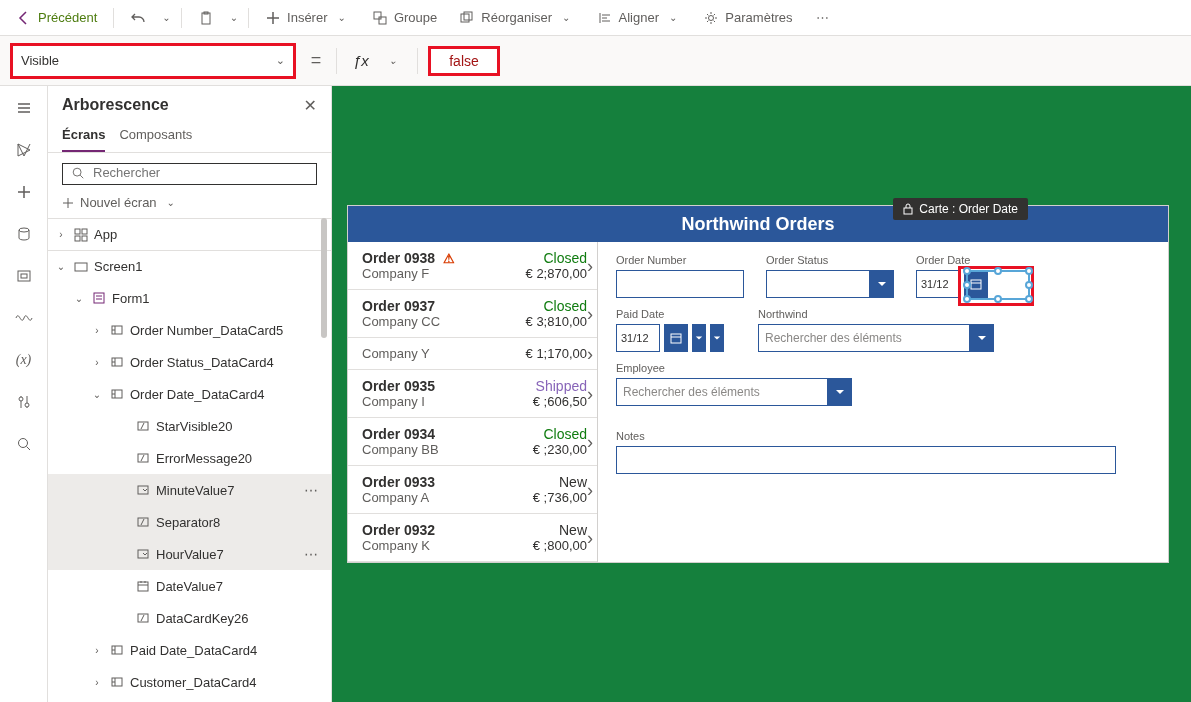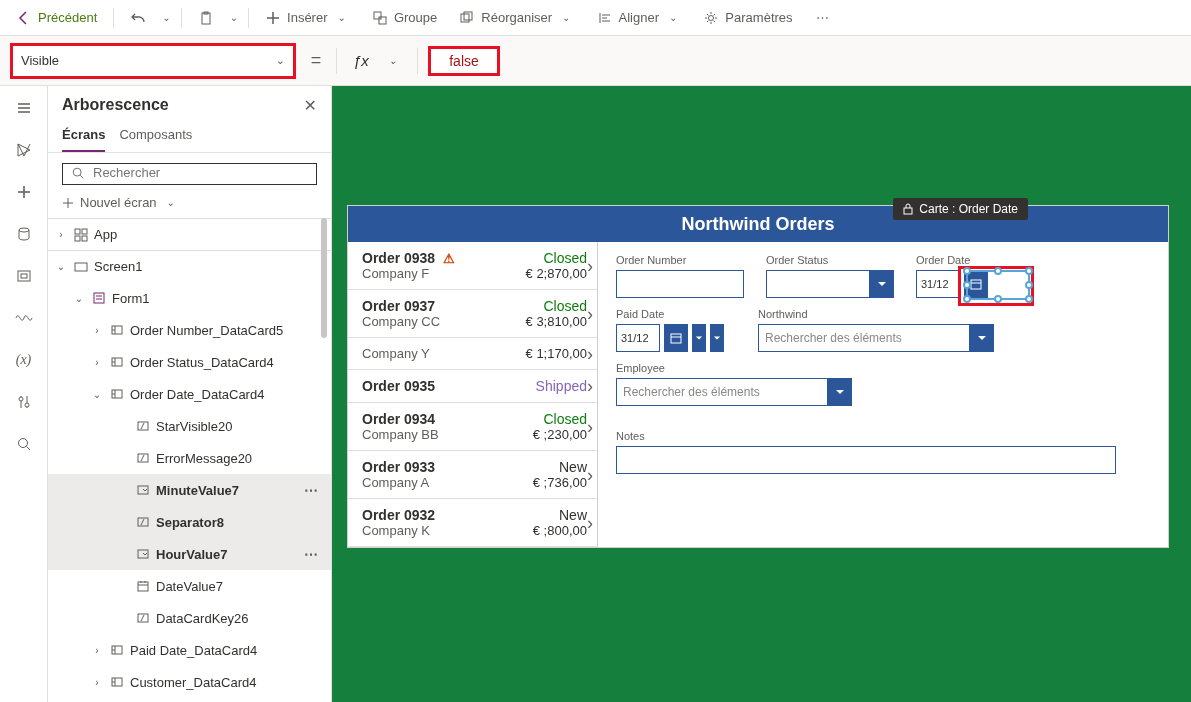--- a/index.html
+++ b/index.html
@@ -38,21 +38,21 @@
 .tab { padding:6px 0 8px; font-size:13px; color:#605e5c; cursor:pointer; border-bottom:2px solid transparent; }
 .tab.active { border-bottom-color:#742774; color:#323130; font-weight:600; }
 .search-wrap { padding:10px 14px 6px; }
 .search { display:flex; align-items:flex-end; gap:8px; border:1px solid #323130; padding:4px 8px; height:22px; }
 .search input { border:none; outline:none; flex:1; font-size:13px; }
 .newscreen { display:flex; align-items:center; gap:6px; padding:4px 14px 8px; color:#605e5c; cursor:pointer; }
 
 .tree-body { flex:1; overflow:auto; position:relative; }
 .tree-scroll-thumb { position:absolute; right:4px; top:0; width:6px; height:120px; background:#c8c6c4; border-radius:3px; }
 .tree-row { display:flex; align-items:center; height:32px; padding-right:8px; cursor:pointer; gap:4px; }
-.tree-row.sel { background:#edebe9;font-weight:bold; }
+.tree-row.sel { background:#edebe9; }
 .indent0 { padding-left:6px; }
 .indent1 { padding-left:24px; }
 .indent2 { padding-left:42px; }
 .indent4 { padding-left:86px; }
 .expander { width:14px; font-size:10px; color:#605e5c; display:inline-block; text-align:center; }
 .tree-ico { width:18px; height:18px; display:inline-flex; align-items:center; justify-content:center; color:#605e5c; }
 .tree-txt { font-size:13px; color:#323130; flex:1; white-space:nowrap; overflow:hidden; text-overflow:ellipsis; }
 .more { font-size:14px; color:#605e5c; padding:0 4px; letter-spacing:1px;}
 .tree-top-border { border-top:1px solid #e1dfdd; }
 
@@ -478,20 +478,24 @@
       <span>Company Y</span>
       <span class="gitem-price">€ 1;170,00</span>
     </div>
     <span class="chev-right">›</span>
             </div>
             <div class="gitem">
     <div class="row1">
       <span class="gitem-title">Order 0935</span>
       <span class="gitem-status status-shipped">Shipped</span>
     </div>
+    <div class="row2">
+      <span>Company I</span>
+      <span class="gitem-price">€ ;606,50</span>
+    </div>
     <span class="chev-right">›</span>
             </div>
             <div class="gitem">
     <div class="row1">
       <span class="gitem-title">Order 0934</span>
       <span class="gitem-status status-closed">Closed</span>
     </div>
     <div class="row2">
       <span>Company BB</span>
       <span class="gitem-price">€ ;230,00</span>

